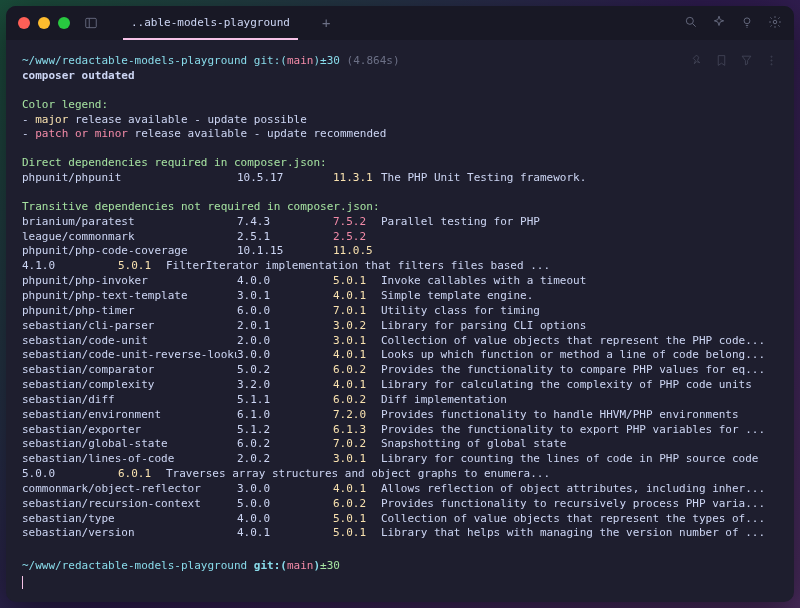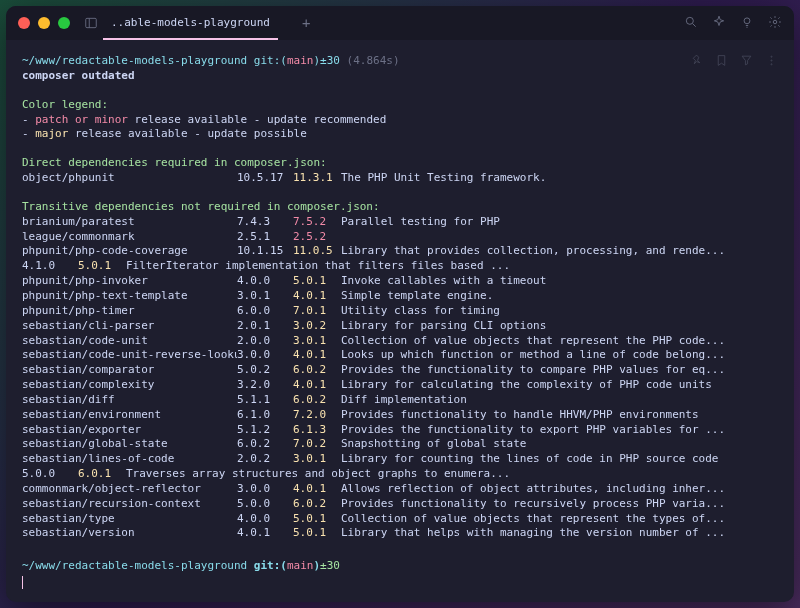--- a/index.html
+++ b/index.html
@@ -42,21 +42,21 @@
   .tl-red { background: #ff5f57; }
   .tl-yellow { background: #febc2e; }
   .tl-green { background: #28c840; }
   .sidebar-icon {
     margin-left: 14px;
     color: #6c7086;
     display: flex;
     align-items: center;
   }
   .tab {
-    margin-left: 5px;
+    margin-left: 25px;
     color: #cdd6f4;
     font-size: 11px;
     padding: 0 8px;
     height: 100%;
     display: flex;
     align-items: center;
     border-bottom: 2px solid #f5c2e7;
     position: relative;
   }
   .tab-plus {
@@ -95,21 +95,21 @@
   .timing { color: #6c7086; }
   .cmd { color: #cdd6f4; font-weight: bold; }
   .legend-title { color: #a6e3a1; }
   .red { color: #f38ba8; }
   .yellow { color: #f9e2af; }
   .white { color: #cdd6f4; }
   .section { color: #a6e3a1; }
   .pkg-row { display: flex; white-space: pre; }
   .col-name { width: 215px; flex-shrink: 0; overflow: hidden; }
   .col-cur { width: 56px; flex-shrink: 0; color: #cdd6f4; }
-  .col-new { width: 48px; flex-shrink: 0; }
+  .col-new { width: 48px; flex-shrink: 0; margin-left: 40px; }
   .col-desc { flex: 1; overflow: hidden; text-overflow: ellipsis; white-space: nowrap; }
   .prompt2 { display: flex; gap: 0; white-space: pre; margin-top: 4px;}
   .prompt2 .path2 { color: #89dceb; }
   .prompt2 .gitlabel { color: #89dceb; font-weight: bold;}
   .prompt2 .branch2 { color: #f38ba8; }
   .prompt2 .changes { color: #a6e3a1; }
   .cursor {
     display: inline-block;
     width: 1px;
     height: 13px;
@@ -175,33 +175,33 @@
             <circle cx="12" cy="5" r="1"></circle>
             <circle cx="12" cy="12" r="1"></circle>
             <circle cx="12" cy="19" r="1"></circle>
           </svg></span>
     </div>
 
     <div class="prompt-line"><span class="path">~/www/redactable-models-playground</span> <span class="git">git:(</span><span class="branch">main</span><span class="git">)</span><span class="path">±30</span> <span class="timing">(4.864s)</span></div>
     <div class="cmd">composer outdated</div>
     <div class="blank"></div>
     <div class="legend-title">Color legend:</div>
+    <div><span class="white">- </span><span class="yellow">major</span><span class="white"> release available - update possible</span></div>
     <div><span class="white">- </span><span class="red">patch or minor</span><span class="white"> release available - update recommended</span></div>
-    <div><span class="white">- </span><span class="yellow">major</span><span class="white"> release available - update possible</span></div>
     <div class="blank"></div>
     <div class="section">Direct dependencies required in composer.json:</div>
     <div id="direct-list">
-        <div class="pkg-row"><span class="col-name white">object/phpunit</span><span class="col-cur">10.5.17</span><span class="col-new yellow">11.3.1</span><span class="col-desc white">The PHP Unit Testing framework.</span></div>
+        <div class="pkg-row"><span class="col-name white">phpunit/phpunit</span><span class="col-cur">10.5.17</span><span class="col-new yellow">11.3.1</span><span class="col-desc white">The PHP Unit Testing framework.</span></div>
       </div>
     <div class="blank"></div>
     <div class="section">Transitive dependencies not required in composer.json:</div>
     <div id="transitive-list">
         <div class="pkg-row"><span class="col-name white">brianium/paratest</span><span class="col-cur">7.4.3</span><span class="col-new red">7.5.2</span><span class="col-desc white">Parallel testing for PHP</span></div>
         <div class="pkg-row"><span class="col-name white">league/commonmark</span><span class="col-cur">2.5.1</span><span class="col-new red">2.5.2</span></div>
-        <div class="pkg-row"><span class="col-name white">phpunit/php-code-coverage</span><span class="col-cur">10.1.15</span><span class="col-new yellow">11.0.5</span><span class="col-desc white">Library that provides collection, processing, and rende...</span></div>
+        <div class="pkg-row"><span class="col-name white">phpunit/php-code-coverage</span><span class="col-cur">10.1.15</span><span class="col-new yellow">11.0.5</span></div>
         <div class="pkg-row"><span class="col-cur">4.1.0</span><span class="col-new yellow">5.0.1</span><span class="col-desc white">FilterIterator implementation that filters files based ...</span></div>
         <div class="pkg-row"><span class="col-name white">phpunit/php-invoker</span><span class="col-cur">4.0.0</span><span class="col-new yellow">5.0.1</span><span class="col-desc white">Invoke callables with a timeout</span></div>
         <div class="pkg-row"><span class="col-name white">phpunit/php-text-template</span><span class="col-cur">3.0.1</span><span class="col-new yellow">4.0.1</span><span class="col-desc white">Simple template engine.</span></div>
         <div class="pkg-row"><span class="col-name white">phpunit/php-timer</span><span class="col-cur">6.0.0</span><span class="col-new yellow">7.0.1</span><span class="col-desc white">Utility class for timing</span></div>
         <div class="pkg-row"><span class="col-name white">sebastian/cli-parser</span><span class="col-cur">2.0.1</span><span class="col-new yellow">3.0.2</span><span class="col-desc white">Library for parsing CLI options</span></div>
         <div class="pkg-row"><span class="col-name white">sebastian/code-unit</span><span class="col-cur">2.0.0</span><span class="col-new yellow">3.0.1</span><span class="col-desc white">Collection of value objects that represent the PHP code...</span></div>
         <div class="pkg-row"><span class="col-name white">sebastian/code-unit-reverse-lookup</span><span class="col-cur">3.0.0</span><span class="col-new yellow">4.0.1</span><span class="col-desc white">Looks up which function or method a line of code belong...</span></div>
         <div class="pkg-row"><span class="col-name white">sebastian/comparator</span><span class="col-cur">5.0.2</span><span class="col-new yellow">6.0.2</span><span class="col-desc white">Provides the functionality to compare PHP values for eq...</span></div>
         <div class="pkg-row"><span class="col-name white">sebastian/complexity</span><span class="col-cur">3.2.0</span><span class="col-new yellow">4.0.1</span><span class="col-desc white">Library for calculating the complexity of PHP code units</span></div>
         <div class="pkg-row"><span class="col-name white">sebastian/diff</span><span class="col-cur">5.1.1</span><span class="col-new yellow">6.0.2</span><span class="col-desc white">Diff implementation</span></div>

